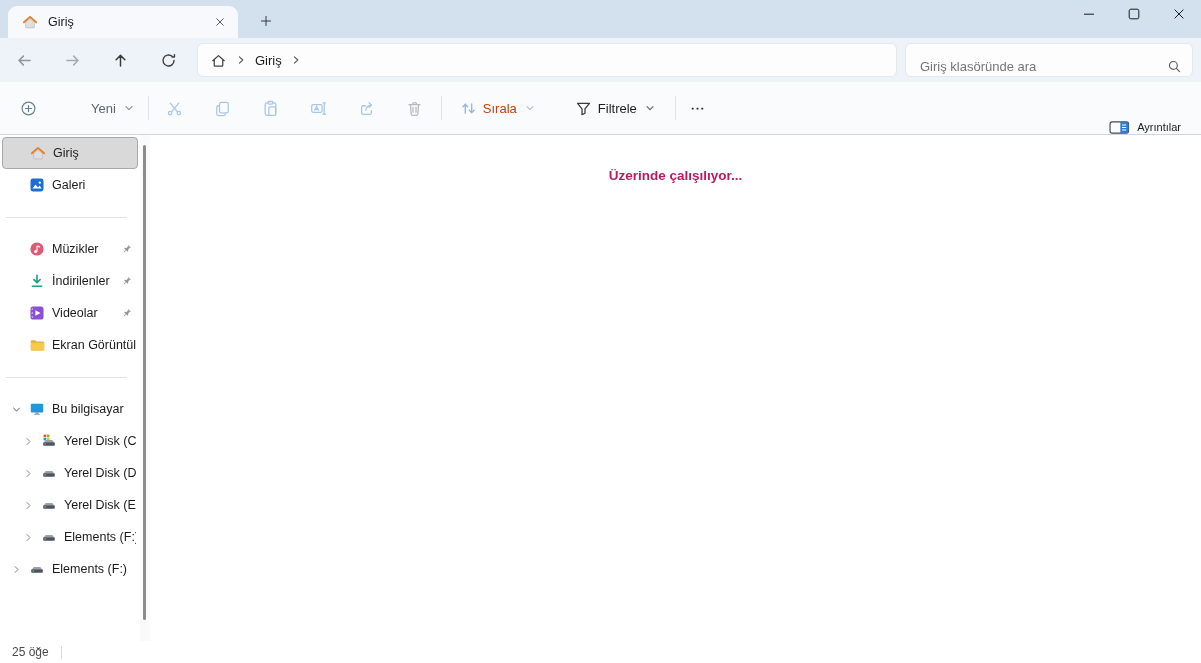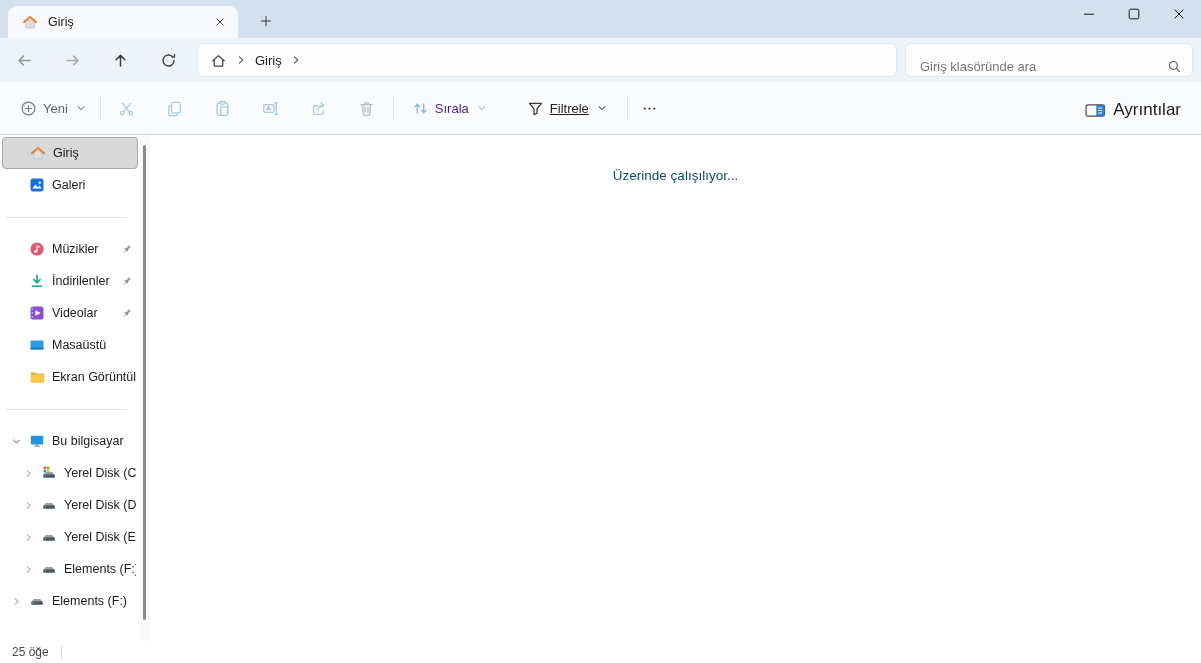--- a/index.html
+++ b/index.html
@@ -25,48 +25,48 @@
   .crumb-label{font-size:13px;}
   .searchbar{width:288px;height:34px;background:#fdfdfe;border:1px solid #e4e7eb;border-radius:6px;
              display:flex;align-items:center;padding:12px 10px 0 12px;box-sizing:border-box;margin-left:8px;}
   .search-input{border:none;outline:none;background:transparent;flex:1;font-size:13px;color:#333;font-family:inherit;}
   .search-input::placeholder{color:#767676;}
 
   
   .toolbar{position:relative;height:53px;background:#fafbfd;border-bottom:1px solid #ccd5e0;
            display:flex;align-items:center;padding-left:8px;box-sizing:border-box;}
   .tbtn{display:flex;align-items:center;gap:6px;padding:0 12px;height:34px;border-radius:5px;font-size:13px;white-space:nowrap;}
-  .tbtn .lbl-muted{color:#5a6570;}
-  .tbtn .lbl-disabled{color:#4c1d95;}
+  .tbtn .lbl-muted{color:#5a6570;margin-left:48px;}
+  .tbtn .lbl-disabled{color:#c2410c;}
   .tbtn .lbl-dark{color:#1f1f1f;}
   .ticon{width:48px;height:34px;display:flex;align-items:center;justify-content:center;border-radius:5px;}
   .sep{width:1px;height:24px;background:#e1e4e8;margin:0 2px;}
   .chev-dd{display:flex;color:#8a8f94;margin-left:2px;}
-  .details-btn{position:absolute;right:12px;top:11px;height:34px;display:flex;align-items:center;gap:7px;
-               padding:0 8px;border-radius:5px;font-size:17px;}
+  .details-btn{position:absolute;right:12px;top:28px;height:34px;display:flex;align-items:center;gap:7px;
+               padding:0 8px;border-radius:5px;font-size:11px;}
 
   
   .content{position:absolute;top:135px;left:0;right:0;bottom:0;display:flex;}
   .sidebar{width:140px;min-width:140px;padding-top:2px;box-sizing:border-box;overflow:hidden;}
   .srow{height:32px;display:flex;align-items:center;border-radius:4px;margin:0 2px;padding:0 2px;
         box-sizing:border-box;font-size:12.5px;}
   .srow.selected{background:#d9d9d9;border:1px solid #a8a8a8;}
   .srow.nested{padding-left:14px;}
   .chev{width:24px;min-width:24px;display:flex;align-items:center;justify-content:center;color:#6f7478;}
   .sicon{width:17px;min-width:17px;height:17px;display:flex;align-items:center;justify-content:center;margin-right:7px;}
   .slabel{white-space:nowrap;overflow:hidden;flex:1;}
   .pin{margin-left:auto;width:16px;min-width:16px;display:flex;align-items:center;}
   .sdiv{height:32px;display:flex;align-items:center;padding:0 13px 0 6px;}
   .sdiv hr{width:100%;border:none;border-top:1px solid #e2e2e2;margin:0;}
 
   .sscroll{width:10px;min-width:10px;position:relative;background:#fafafa;}
   .sthumb{position:absolute;left:3px;top:10px;width:3px;height:475px;background:#8b8b8b;border-radius:2px;}
 
   .main{flex:1;text-align:center;}
-  .working{margin-top:33px;font-size:13.5px;color:#0c4a6e;}
+  .working{margin-top:33px;font-size:13.5px;color:#be185d;font-weight:bold;}
 
   
   .statusbar{position:absolute;left:0;right:0;bottom:0;height:22px;background:#ffffff;display:flex;
              align-items:center;font-size:12px;color:#4a4a4a;padding-left:12px;z-index:5;}
   .status-sep{width:1px;height:13px;background:#d9d9d9;margin-left:12px;}
 
   svg{display:block;}
 </style>
 </head>
 <body>
@@ -236,21 +236,21 @@
       </span>
       <span class="lbl-disabled">Sırala</span>
       <span class="chev-dd" style="color:#b8bcc0;">
         <svg width="10" height="10" viewBox="0 0 10 10">
             <path d="M2 3.6 5 6.6l3-3" fill="none" stroke="currentColor" stroke-width="1.1" stroke-linecap="round" stroke-linejoin="round"></path>
           </svg>
       </span>
     </div>
 
 
-    <div class="tbtn" style="margin-left:16px;text-decoration:underline;">
+    <div class="tbtn" style="margin-left:16px;">
       <span>
         <svg width="17" height="17" viewBox="0 0 16 16" stroke="#3a3a3a" fill="none" stroke-width="1.2" stroke-linejoin="round">
             <path d="M2.4 3.2h11.2L9.4 8.3v4.2l-2.8 1.3V8.3z"></path>
           </svg>
       </span>
       <span class="lbl-dark">Filtrele</span>
       <span class="chev-dd" style="color:#5f6368;">
         <svg width="10" height="10" viewBox="0 0 10 10">
             <path d="M2 3.6 5 6.6l3-3" fill="none" stroke="currentColor" stroke-width="1.1" stroke-linecap="round" stroke-linejoin="round"></path>
           </svg>
@@ -369,30 +369,20 @@
           <svg width="13" height="13" viewBox="0 0 16 16">
               <g transform="rotate(45 8 8)" fill="#8f9399">
                 <rect x="6" y="2.6" width="4" height="1.1" rx="0.5"></rect>
                 <path d="M6.7 3.7h2.6v2.8l1.5 1.2v1.2H5.2V7.7l1.5-1.2z"></path>
                 <rect x="7.6" y="9" width="0.9" height="4" rx="0.45"></rect>
               </g>
             </svg>
         </span>
       </div>
 
-      <div class="srow">
-        <span class="chev"></span>
-        <span class="sicon">
-          <svg width="16" height="16" viewBox="0 0 16 16">
-              <rect x="1.5" y="3.6" width="13" height="8.8" rx="0.9" fill="#2ba0e3"></rect>
-              <rect x="1.5" y="10.6" width="13" height="1.8" rx="0.4" fill="#1878b8"></rect>
-            </svg>
-        </span>
-        <span class="slabel">Masaüstü</span>
-      </div>
 
       <div class="srow">
         <span class="chev"></span>
         <span class="sicon">
           <svg width="16" height="16" viewBox="0 0 16 16">
               <path d="M1.8 4.2c0-.6.4-1 1-1h3.4l1.4 1.4h6.6c.6 0 1 .4 1 1v7c0 .6-.4 1-1 1H2.8c-.6 0-1-.4-1-1z" fill="#e8b43c"></path>
               <path d="M1.8 6h13.4v6.6c0 .6-.4 1-1 1H2.8c-.6 0-1-.4-1-1z" fill="#f8c84a"></path>
             </svg>
         </span>
         <span class="slabel">Ekran Görüntüle</span>

